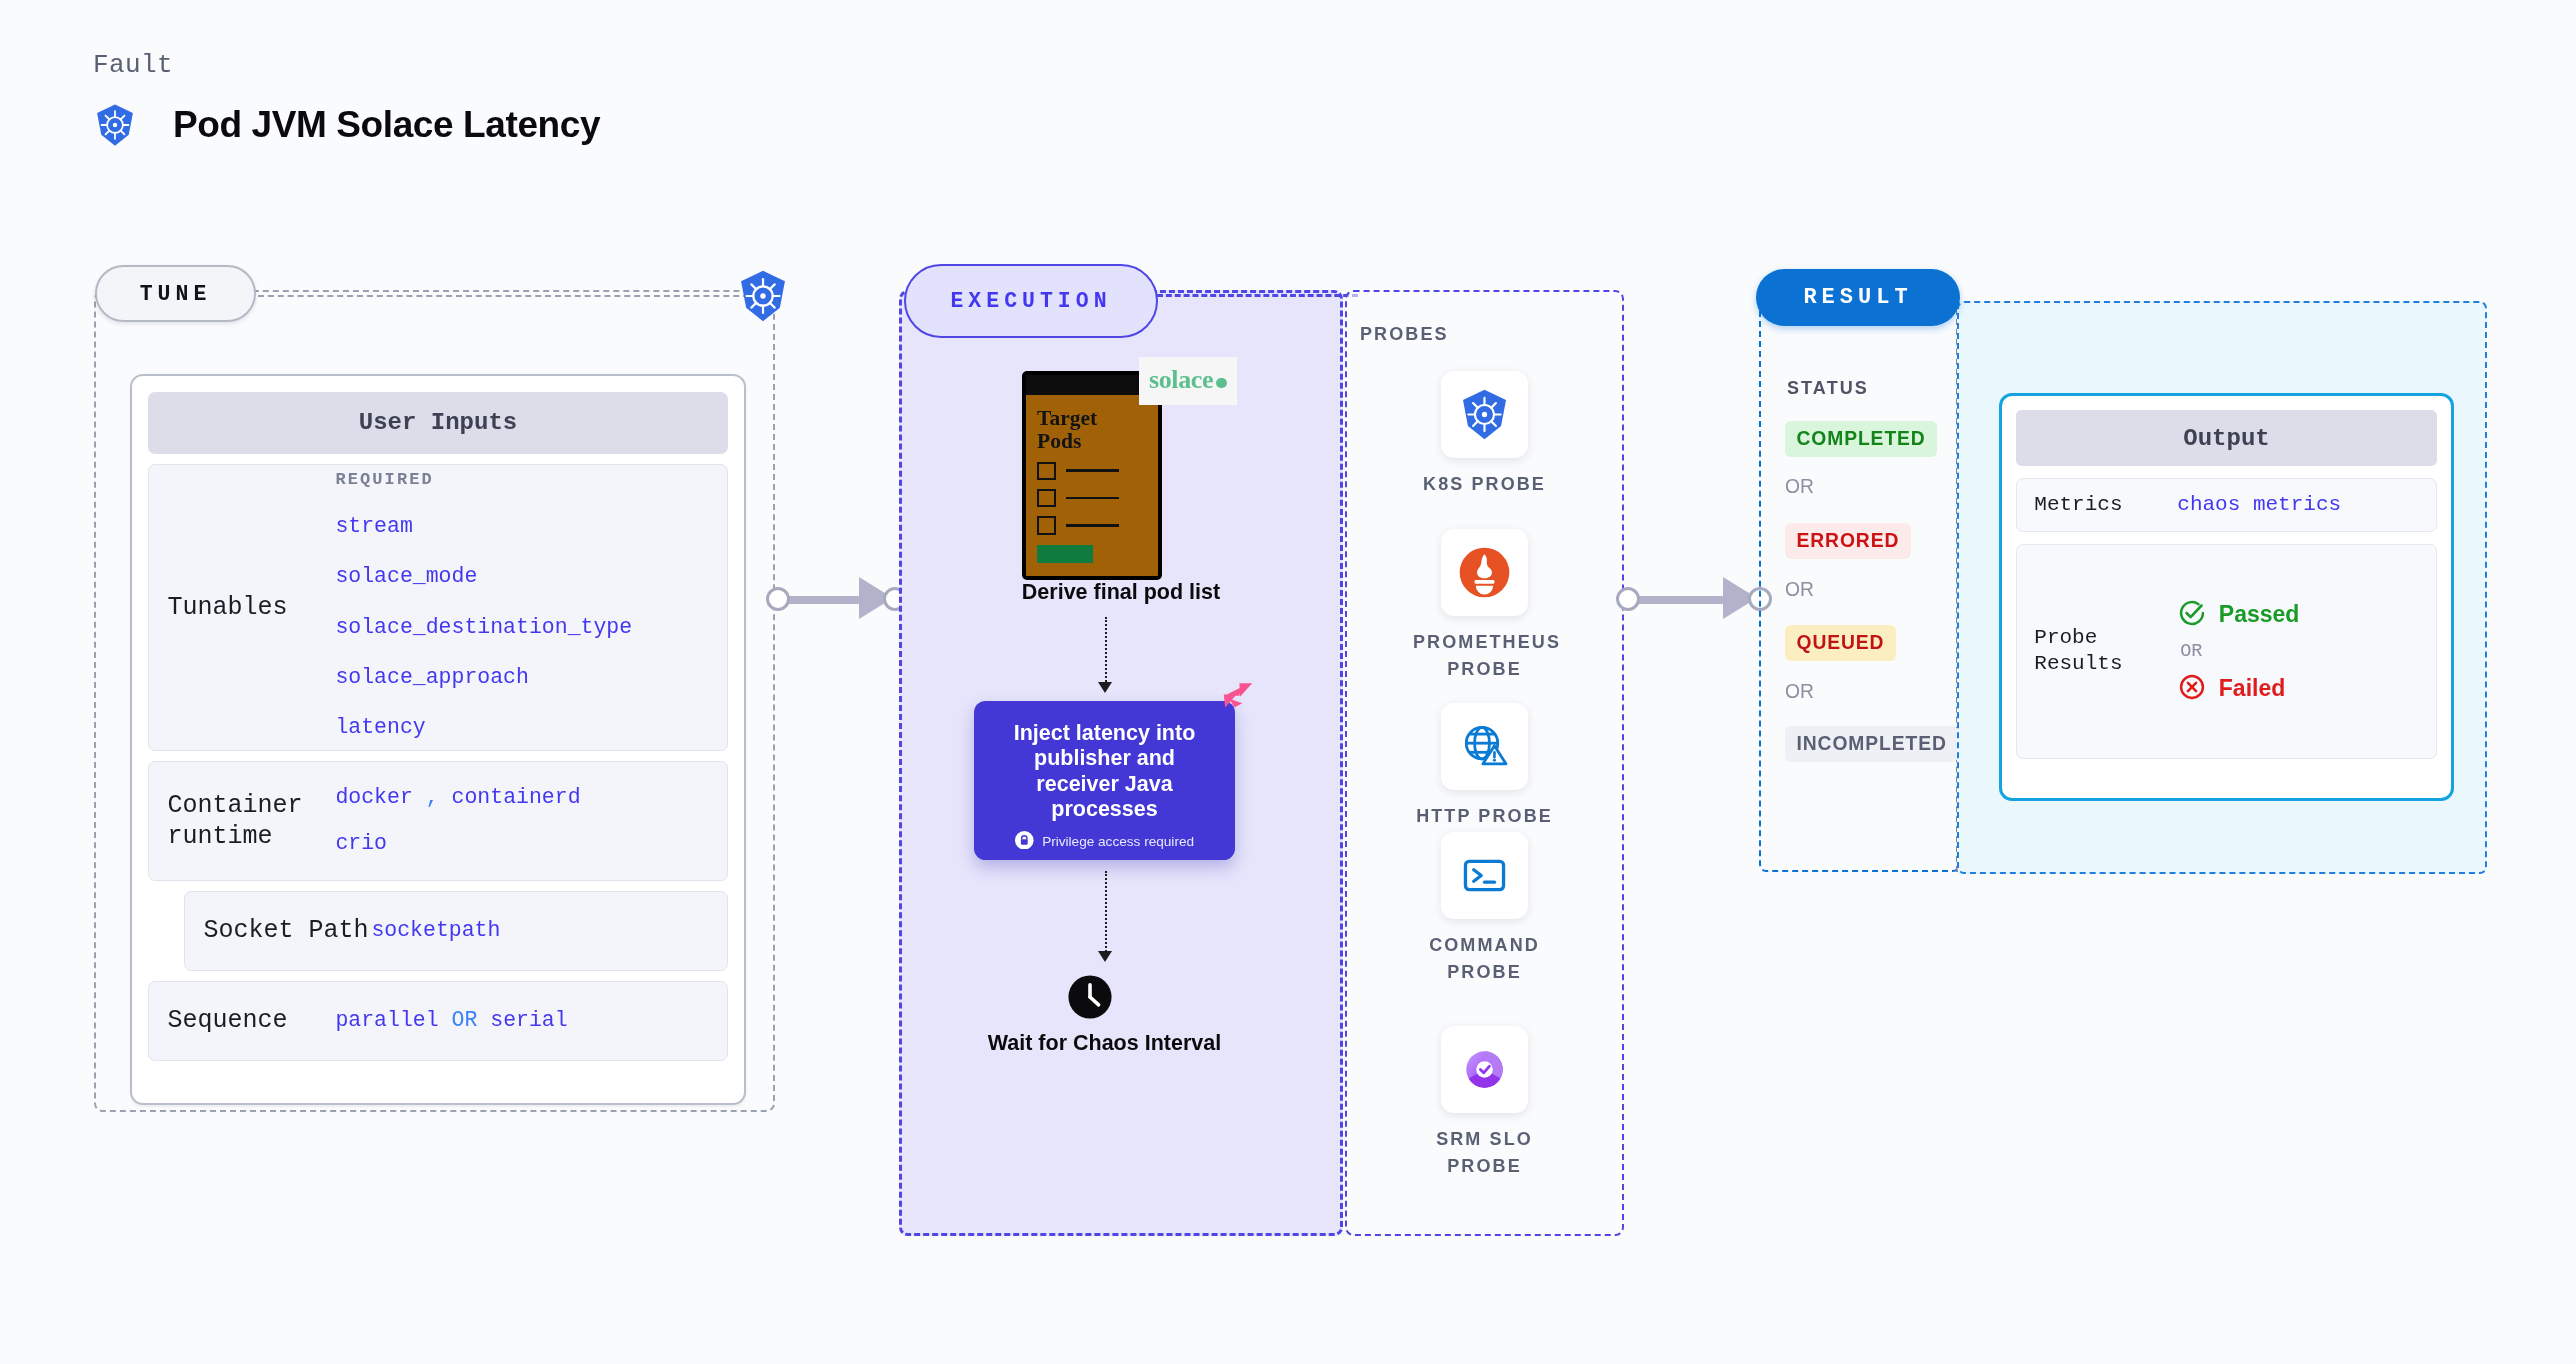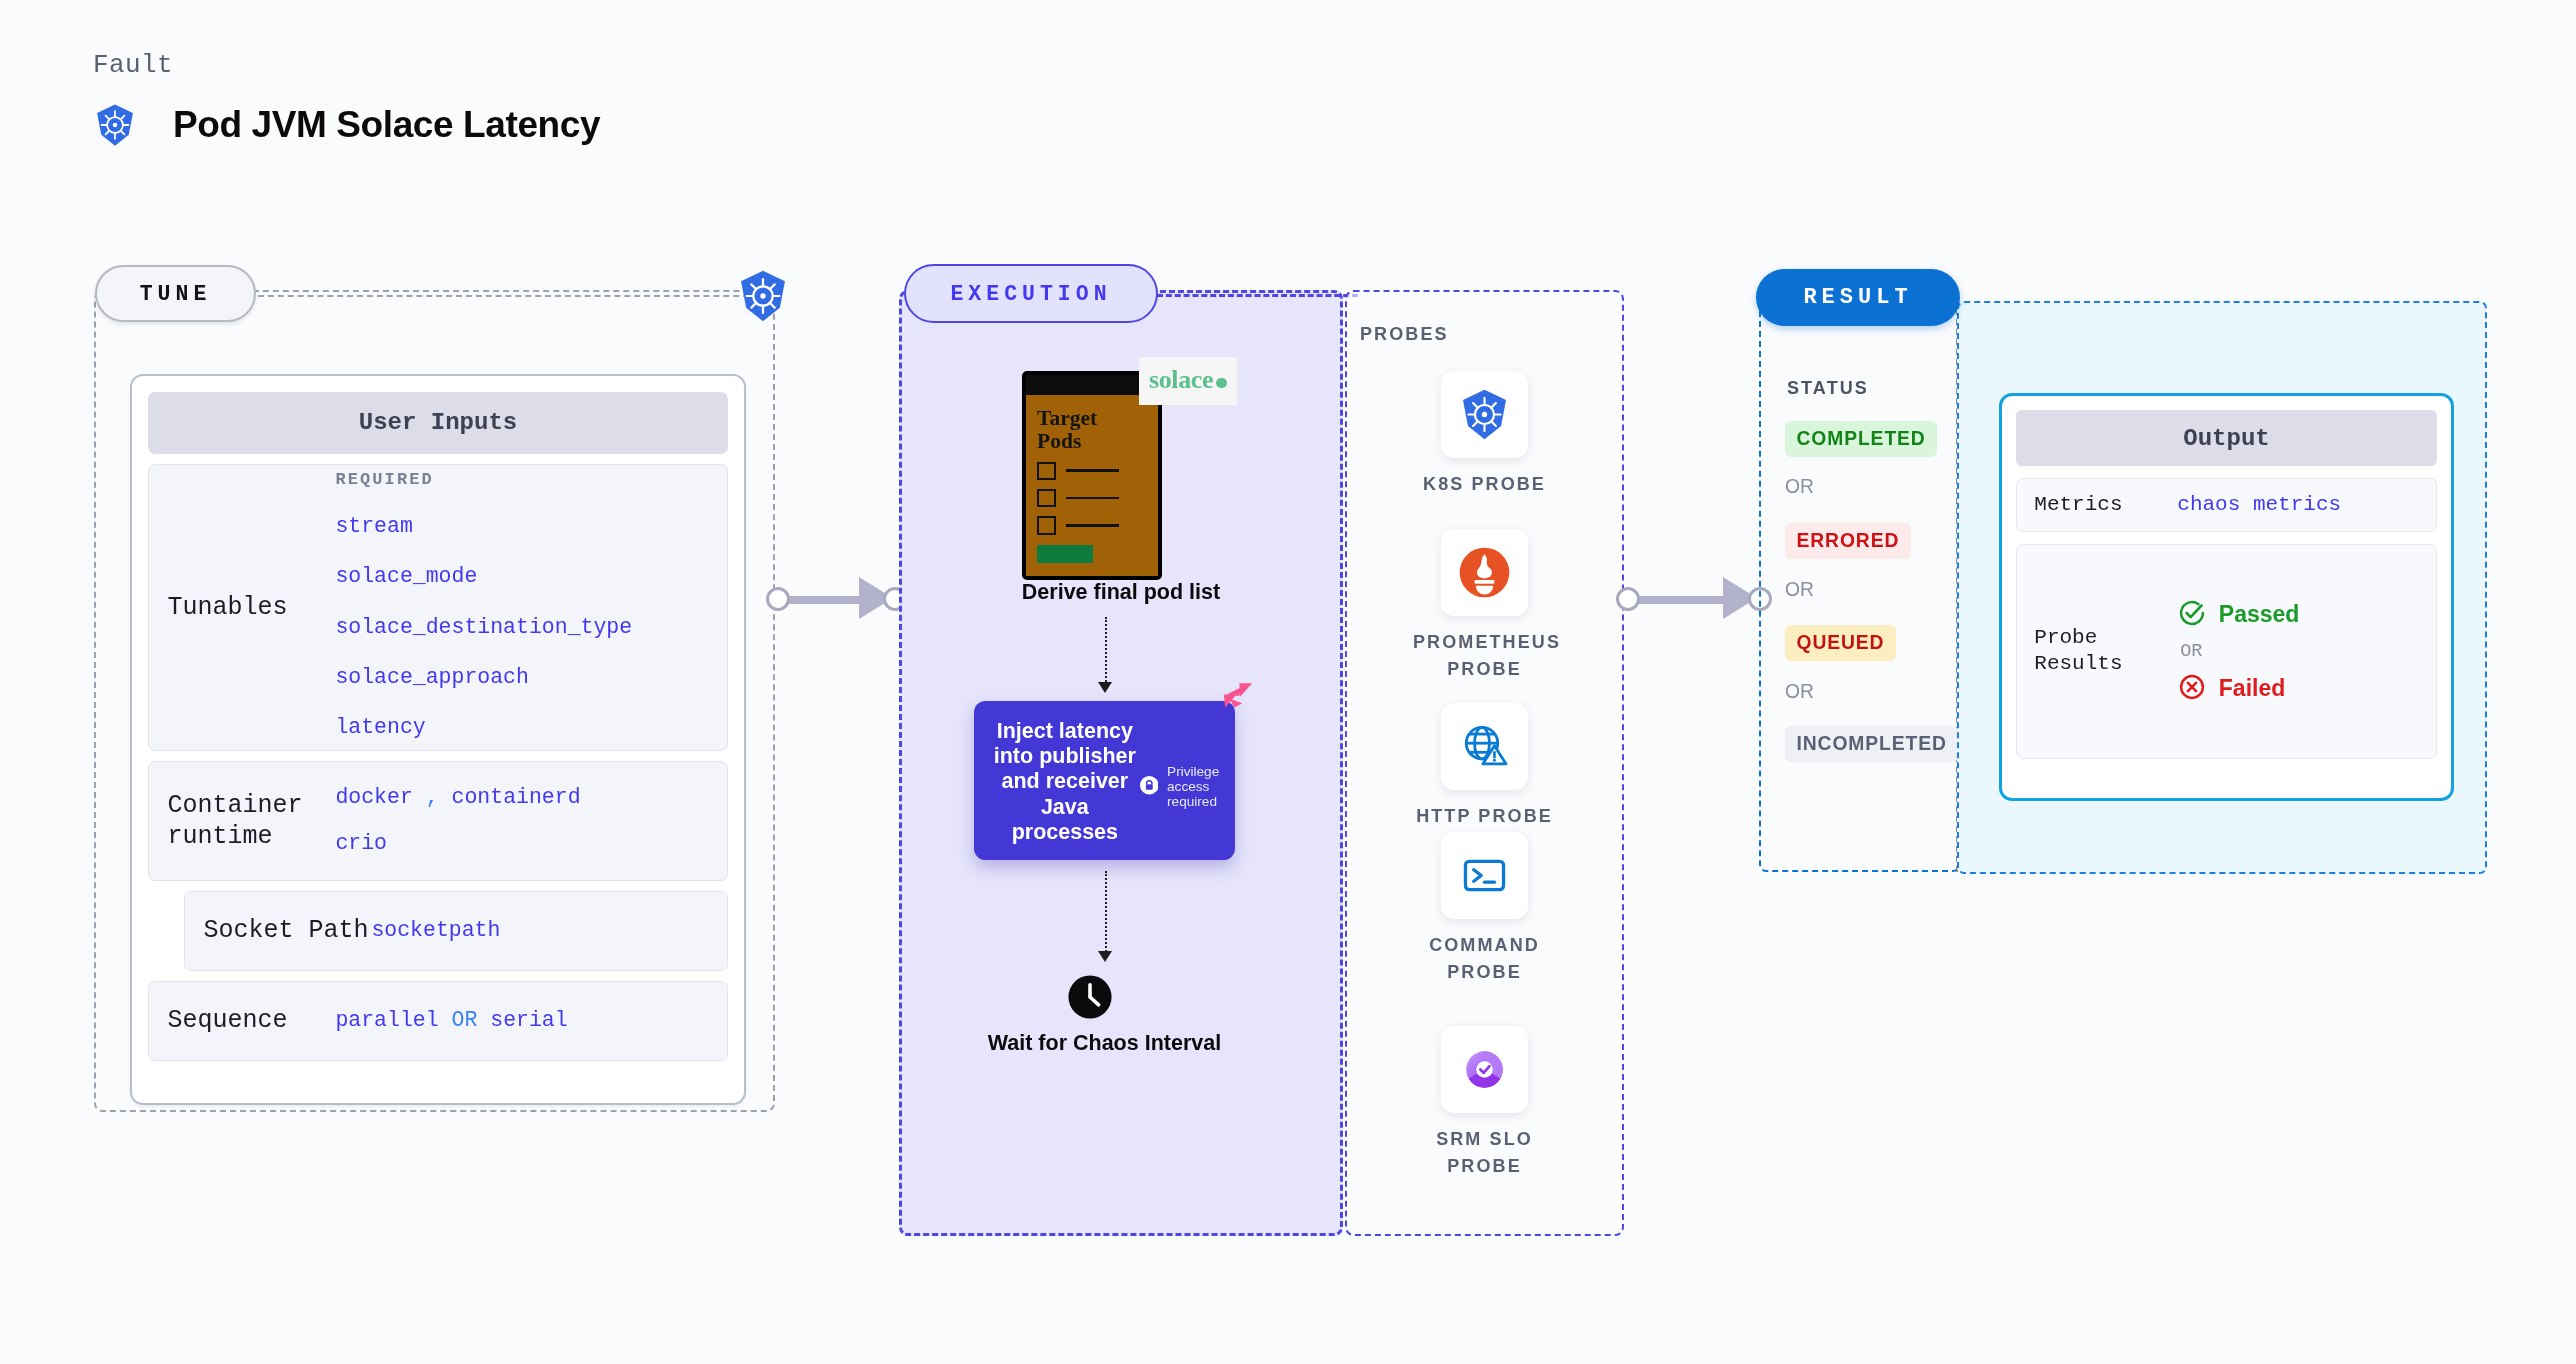--- a/index.html
+++ b/index.html
@@ -84,21 +84,21 @@
   #socket-row { height: 80px; margin-left: 36px; }
   #sequence-row { height: 80px; }
 
   
   #exec-box {
     left: 899px; top: 290px; width: 444px; height: 946px;
     border: 3.6px dashed #4f46e5; border-radius: 8.6px;
     background: #e6e5fb;
   }
   #exec-tab {
-    left: 904px; top: 264px; width: 254px; height: 59px;
+    left: 904px; top: 264px; width: 254px; height: 74px;
     background: #e3e2fd; border: 2.9px solid #4f46e5; color: #4338f0;
     font-size: 21.5px; letter-spacing: 5px;
   }
   #exec-dash-line {
     position: absolute; left: 1157px; top: 294px; width: 201px; height: 0;
     border-top: 3.6px dashed #4f46e5;
   }
 
   
   #probes-box {
@@ -153,21 +153,21 @@
   }
   .flow-arrowhead {
     position: absolute; width: 0; height: 0;
     border-left: 7.2px solid transparent; border-right: 7.2px solid transparent;
     border-top: 11.5px solid #1d1d1f;
   }
 
   #inject-card {
     position: absolute; left: 974px; top: 701px; width: 261px; height: 159px;
     background: #4338d6; border-radius: 11.5px;
-    display: flex; flex-direction: row; align-items: center; justify-content: flex-end;
+    display: flex; flex-direction: column; align-items: center; justify-content: flex-end;
     padding: 11.5px 15.8px 8.6px 15.8px;
     box-shadow: 0 7.2px 15.8px rgba(60,50,180,.28);
   }
   #inject-text {
     color: #fff; font-size: 21.5px; font-weight: 700; line-height: 1.18; text-align: center;
   }
   #inject-priv { display: flex; align-items: center; gap: 8.6px; margin-top: 8.6px; }
   #inject-priv-text { color: #e9e8fb; font-size: 13.6px; }
   #pink-badge { position: absolute; left: 1211px; top: 679px; }
 

